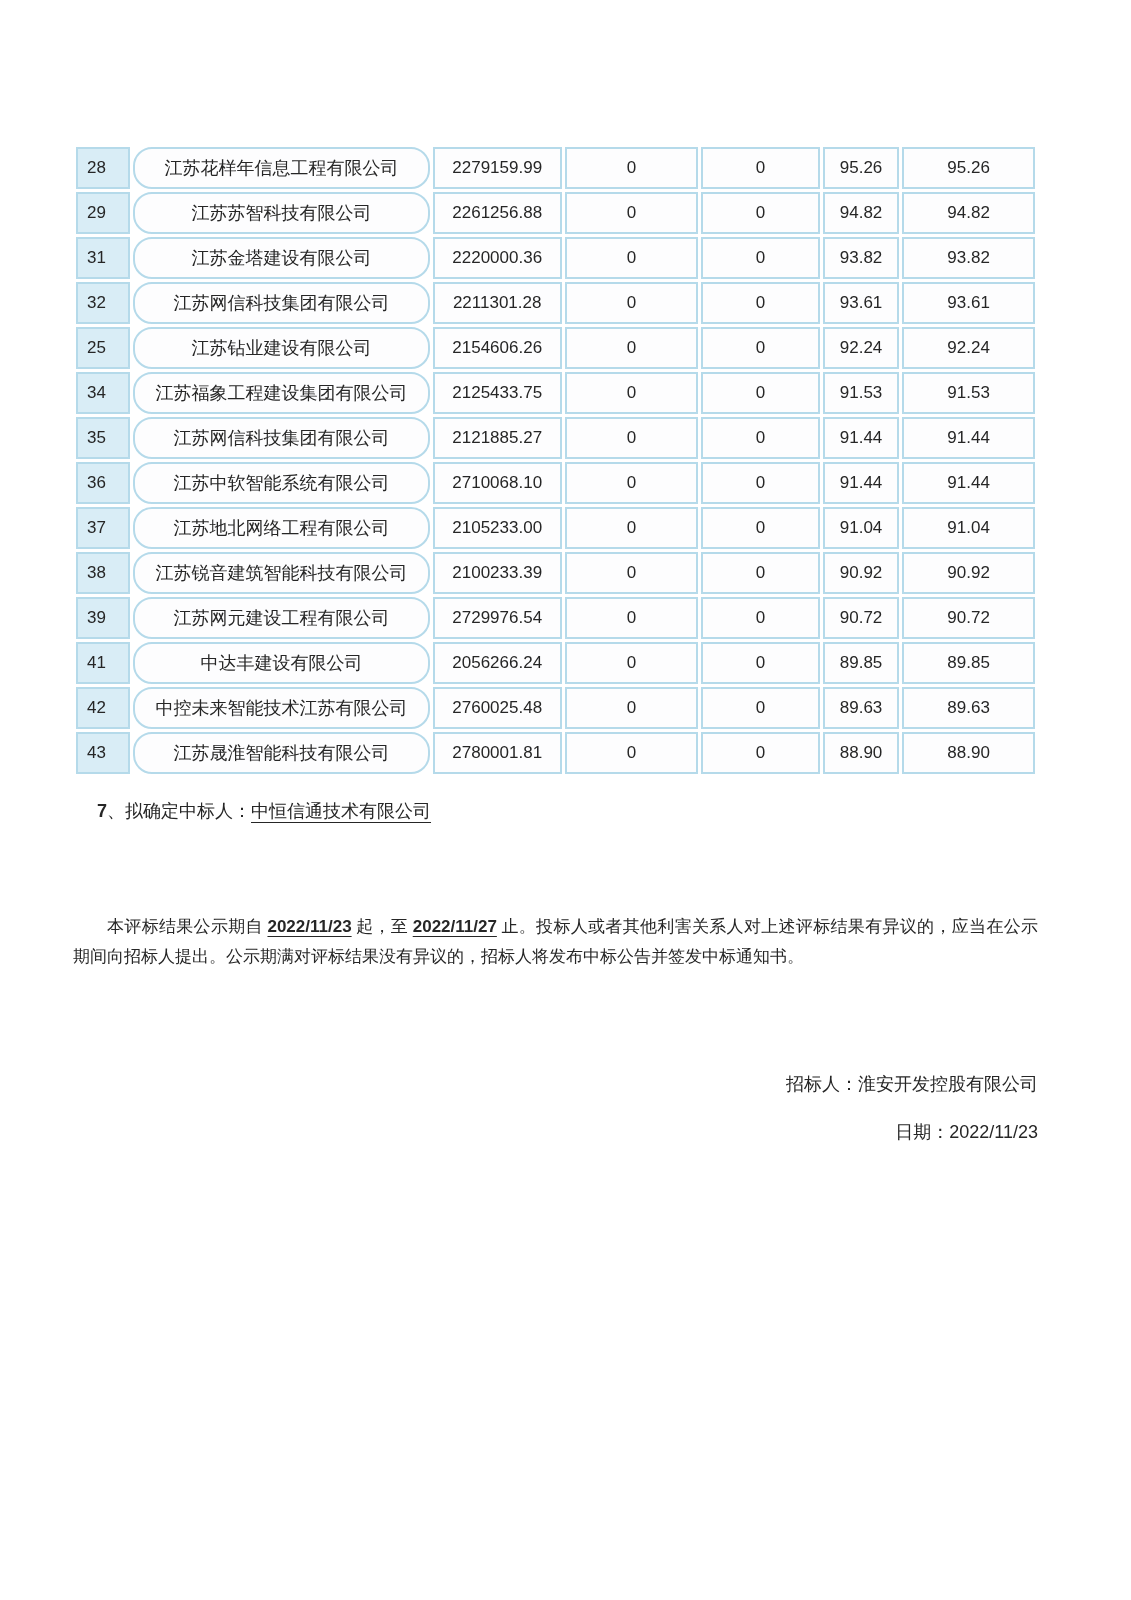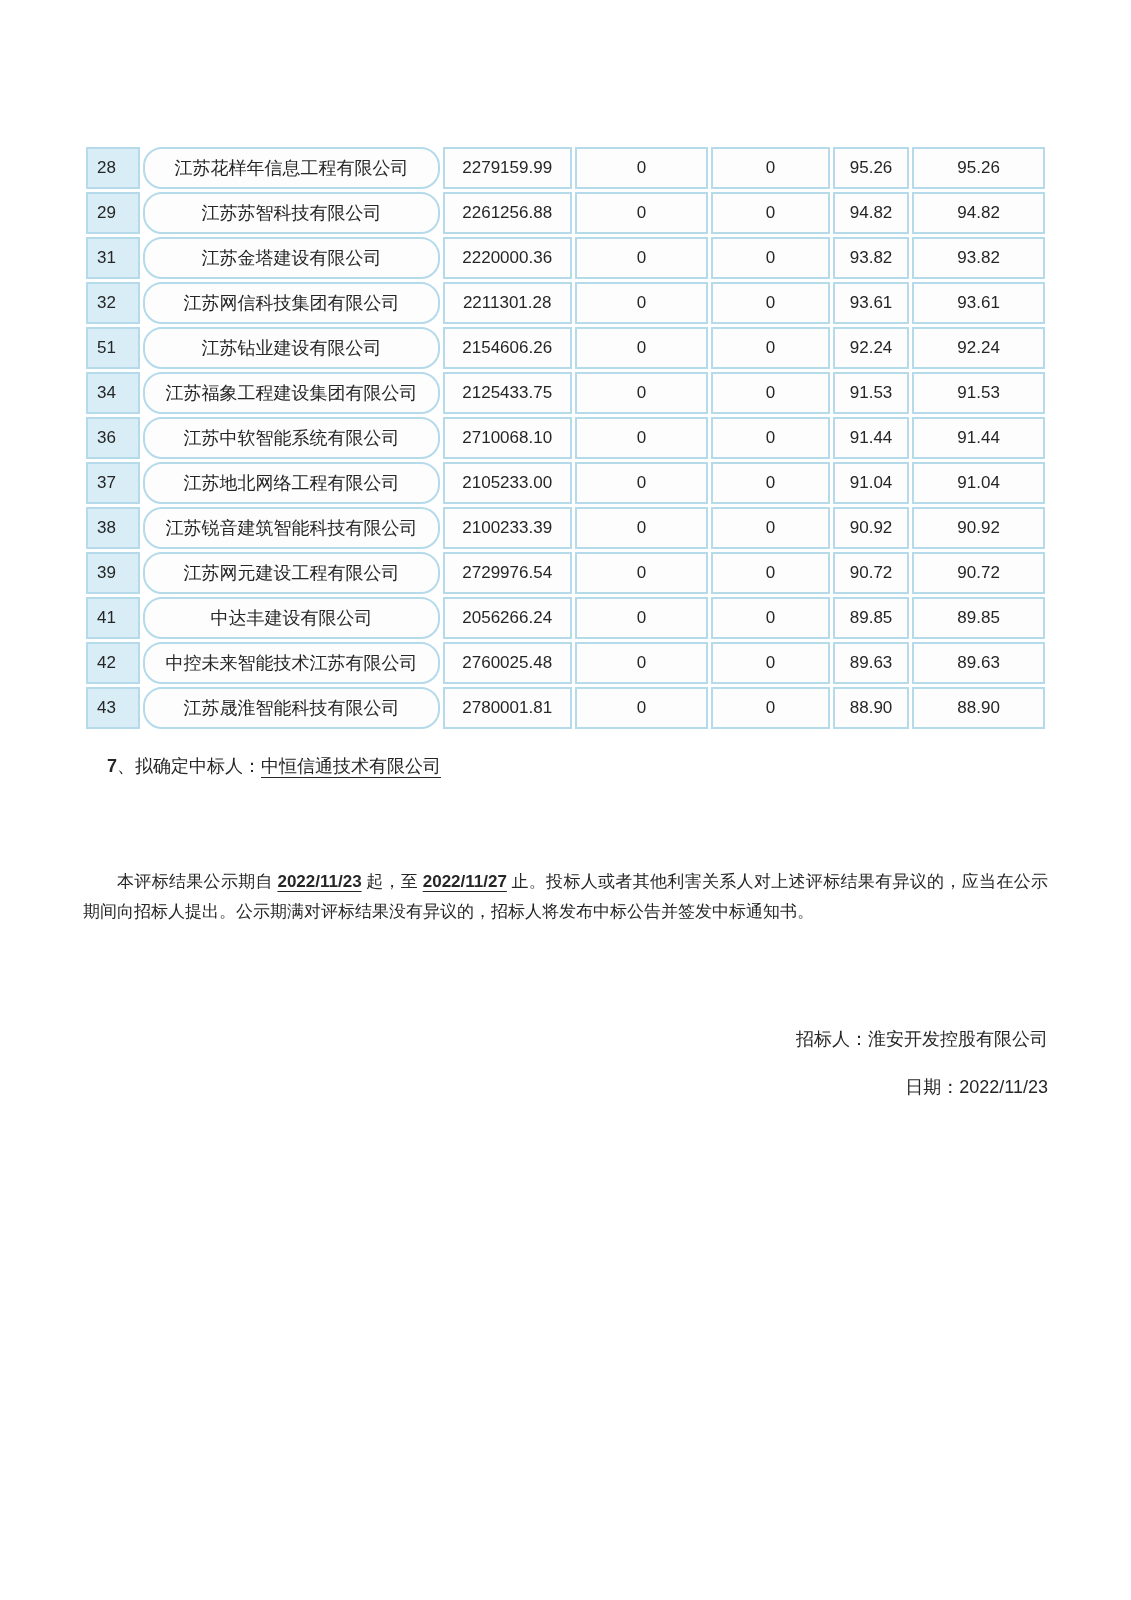--- a/index.html
+++ b/index.html
@@ -9,21 +9,21 @@
   }
   body {
     width: 1131px;
     height: 1600px;
     position: relative;
     font-family: "Liberation Serif", serif;
     color: #262626;
   }
   .page {
     position: absolute;
-    left: 83px;
+    left: 73px;
     top: 144px;
     width: 965px;
   }
 
   
   table.results {
     border-collapse: separate;
     border-spacing: 3px;
     table-layout: fixed;
     width: 965px;
@@ -144,36 +144,45 @@
         <tr>
           <td class="c-rank">32</td>
           <td class="c-company">江苏网信科技集团有限公司</td>
           <td class="c-num">2211301.28</td>
           <td class="c-num">0</td>
           <td class="c-num">0</td>
           <td class="c-num">93.61</td>
           <td class="c-num">93.61</td>
         </tr>
         <tr>
-          <td class="c-rank">51</td>
+          <td class="c-rank">25</td>
           <td class="c-company">江苏钻业建设有限公司</td>
           <td class="c-num">2154606.26</td>
           <td class="c-num">0</td>
           <td class="c-num">0</td>
           <td class="c-num">92.24</td>
           <td class="c-num">92.24</td>
         </tr>
         <tr>
           <td class="c-rank">34</td>
           <td class="c-company">江苏福象工程建设集团有限公司</td>
           <td class="c-num">2125433.75</td>
           <td class="c-num">0</td>
           <td class="c-num">0</td>
           <td class="c-num">91.53</td>
           <td class="c-num">91.53</td>
+        </tr>
+        <tr>
+          <td class="c-rank">35</td>
+          <td class="c-company">江苏网信科技集团有限公司</td>
+          <td class="c-num">2121885.27</td>
+          <td class="c-num">0</td>
+          <td class="c-num">0</td>
+          <td class="c-num">91.44</td>
+          <td class="c-num">91.44</td>
         </tr>
         <tr>
           <td class="c-rank">36</td>
           <td class="c-company">江苏中软智能系统有限公司</td>
           <td class="c-num">2710068.10</td>
           <td class="c-num">0</td>
           <td class="c-num">0</td>
           <td class="c-num">91.44</td>
           <td class="c-num">91.44</td>
         </tr>

